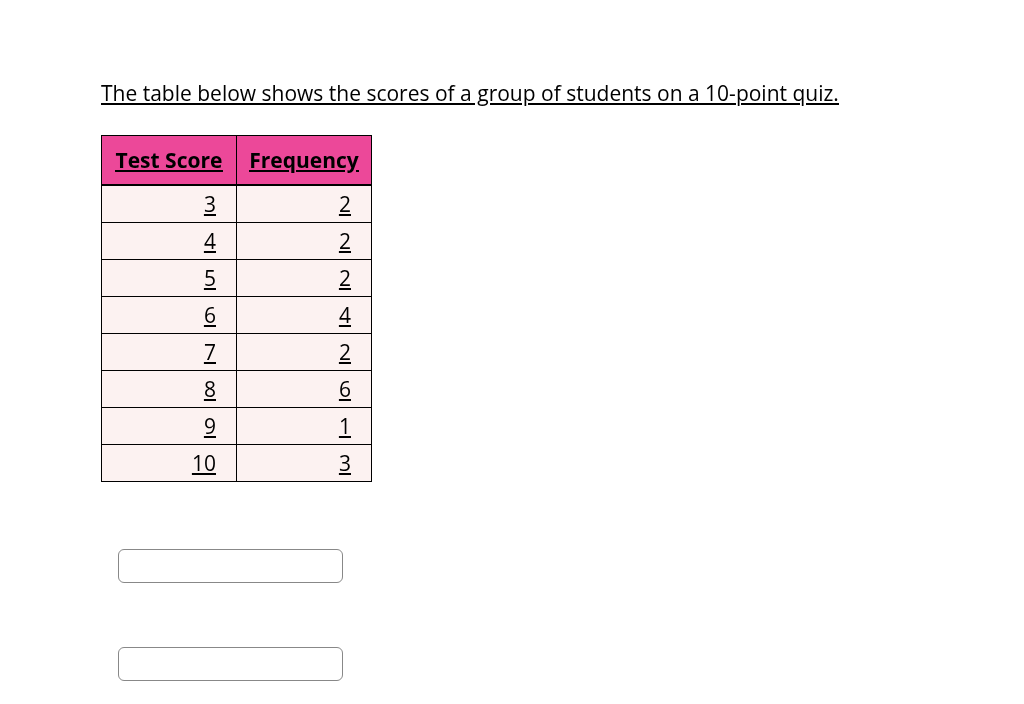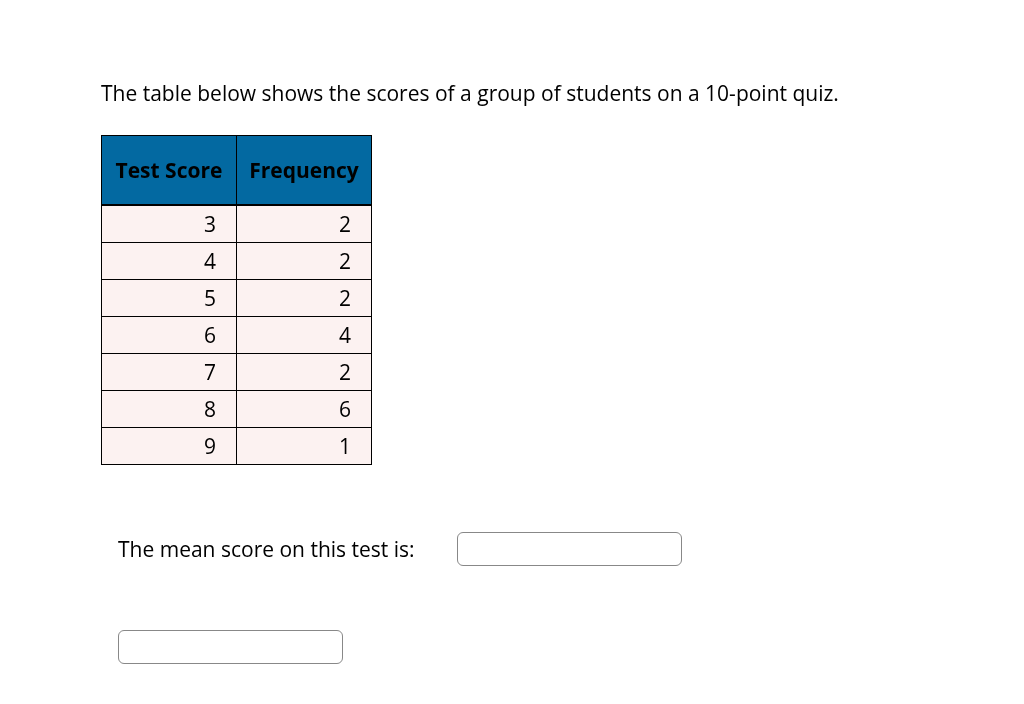--- a/index.html
+++ b/index.html
@@ -1,18 +1,19 @@
 <!DOCTYPE html>
 <html><head>
   <meta charset="utf-8">
   <style>
     * {
       margin: 17px;
       padding: 0;
       box-sizing: border-box;
+      text-decoration: underline;
     }
     body {
       font-family: 'Open Sans', 'Segoe UI', Arial, sans-serif;
       background: #fff;
       padding: 28px 50px;
       width: 1024px;
       height: 704px;
       font-size: 21px;
       color: #000;
     }
@@ -25,25 +26,25 @@
       margin-bottom: 50px;
     }
     th, td {
       border: 1px solid #000;
       padding: 4px 12px;
       text-align: right;
       font-size: 21px;
       height: 36px;
     }
     th {
-      background: #0369a1;
+      background: #ec4899;
       font-weight: 700;
       text-align: center;
       border-bottom: 2.5px solid #000;
-      padding: 20px 12px;
+      padding: 10px 12px;
     }
     th:first-child { width: 135px; }
     th:last-child { width: 135px; }
     td {
       background: #fcf2f1;
       padding-right: 20px;
     }
     .question-row {
       display: flex;
       align-items: center;
@@ -96,23 +97,26 @@
       <td>2</td>
     </tr>
     <tr>
       <td>8</td>
       <td>6</td>
     </tr>
     <tr>
       <td>9</td>
       <td>1</td>
     </tr>
+    <tr>
+      <td>10</td>
+      <td>3</td>
+    </tr>
   </tbody>
 </table>
 
 <div class="question-row">
-  <span class="question-label">The mean score on this test is:</span>
   <input type="text" class="answer-input" value="" style="">
 </div>
 
 <div class="question-row">
   <input type="text" class="answer-input" value="" style="">
 </div>
 
 </body></html>

